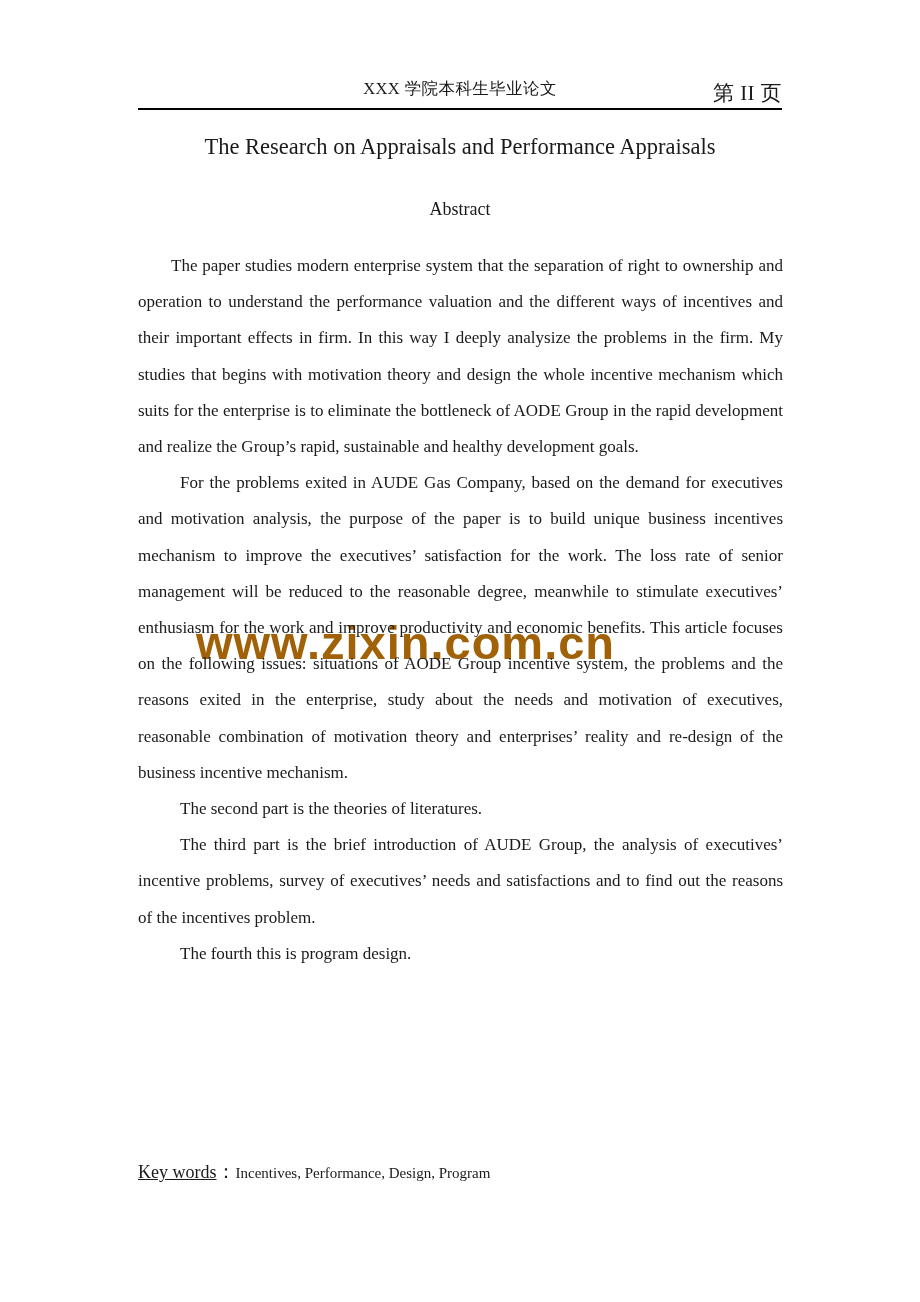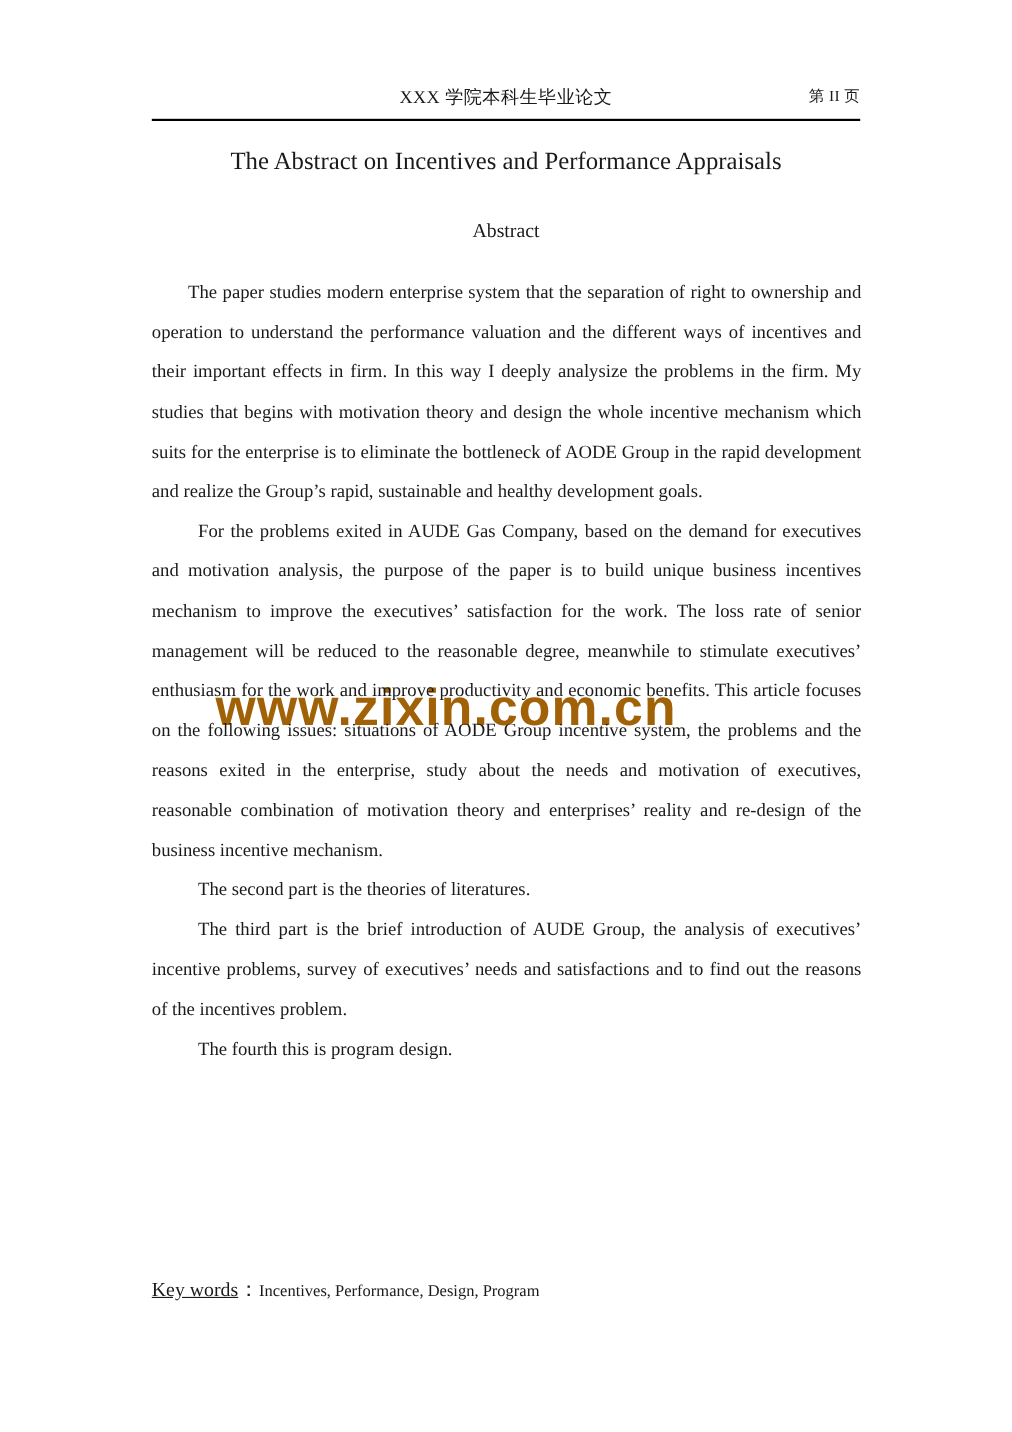--- a/index.html
+++ b/index.html
@@ -43,21 +43,21 @@
     top: 0;
     text-align: center;
     font-size: 16.5px;
     letter-spacing: 0.4px;
     white-space: nowrap;
   }
   .header-right {
     position: absolute;
     right: 0;
     top: 1px;
-    font-size: 14px;
+    font-size: 21px;
     letter-spacing: 0.4px;
     white-space: nowrap;
   }
   .header-rule {
     position: absolute;
     left: 138px;
     top: 96px;
     width: 644px;
     height: 0;
     border-top: 2px solid #000000;
@@ -153,21 +153,21 @@
 <div class="page">
 
   <div class="header">
     <div class="header-inner">
       <div class="header-center">XXX 学院本科生毕业论文</div>
       <div class="header-right">第 II 页</div>
     </div>
   </div>
   <div class="header-rule"></div>
 
-  <div class="doc-title">The Abstract on Incentives and Performance Appraisals</div>
+  <div class="doc-title">The Research on Appraisals and Performance Appraisals</div>
 
   <div class="abstract-heading">Abstract</div>
 
   <div class="watermark">www.zixin.com.cn</div>
 
   <div class="body-block">
     <p class="para">The paper studies modern enterprise system that the separation of right to ownership and operation to understand the performance valuation and the different ways of incentives and their important effects in firm. In this way I deeply analysize the problems in the firm. My studies that begins with motivation theory and design the whole incentive mechanism which suits for the enterprise is to eliminate the bottleneck of AODE Group in the rapid development and realize the Group’s rapid, sustainable and healthy development goals.</p>
     <p class="para indent-wide">For the problems exited in AUDE Gas Company, based on the demand for executives and motivation analysis, the purpose of the paper is to build unique business incentives mechanism to improve the executives’ satisfaction for the work. The loss rate of senior management will be reduced to the reasonable degree, meanwhile to stimulate executives’ enthusiasm for the work and improve productivity and economic benefits. This article focuses on the following issues: situations of AODE Group incentive system, the problems and the reasons exited in the enterprise, study about the needs and motivation of executives, reasonable combination of motivation theory and enterprises’ reality and re-design of the business incentive mechanism.</p>
     <p class="para flush">The second part is the theories of literatures.</p>
     <p class="para indent-wide">The third part is the brief introduction of AUDE Group, the analysis of executives’ incentive problems, survey of executives’ needs and satisfactions and to find out the reasons of the incentives problem.</p>

